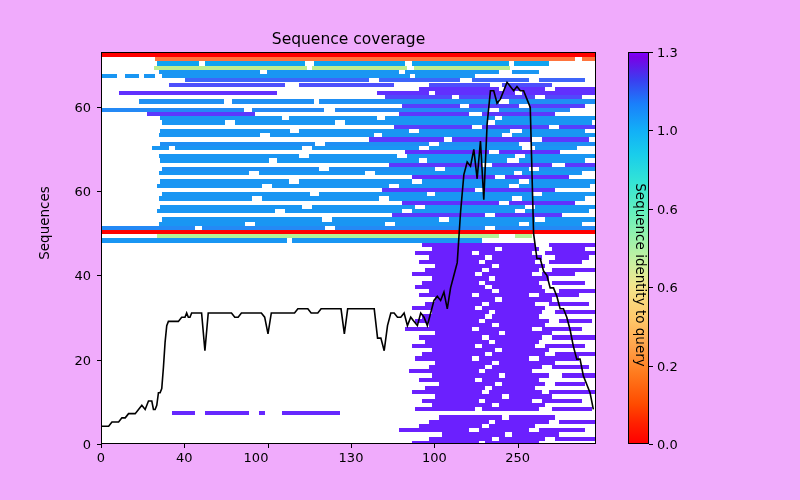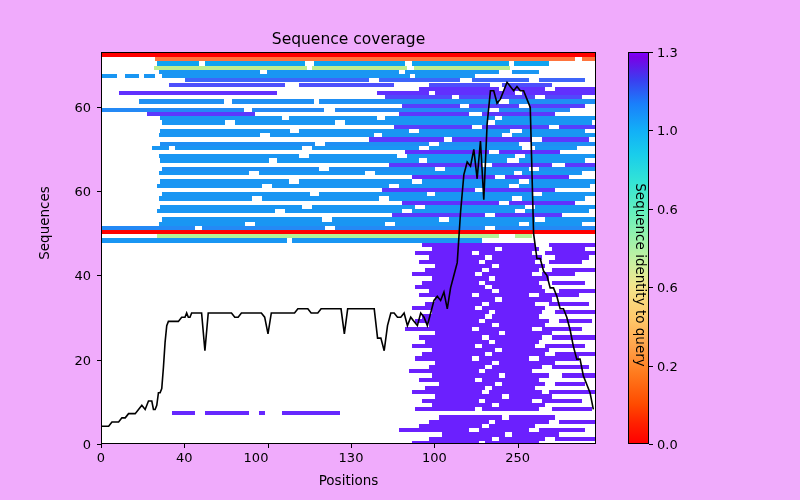--- a/index.html
+++ b/index.html
@@ -470,21 +470,20 @@
       <div class="ytick-mark" style="top: 359.699px;"></div>
       <div class="ytick-label" style="top: 359.699px;">20</div>
       <div class="ytick-mark" style="top: 275.398px;"></div>
       <div class="ytick-label" style="top: 275.398px;">40</div>
       <div class="ytick-mark" style="top: 191.097px;"></div>
       <div class="ytick-label" style="top: 191.097px;">60</div>
       <div class="ytick-mark" style="top: 106.796px;"></div>
       <div class="ytick-label" style="top: 106.796px;">60</div>
     </div>
 
-  <div id="xlabel">Positions</div>
   <div id="ylabel">Sequences</div>
 
   <div id="colorbar"></div>
   <div id="cb-ticks">
       <div class="cbtick-mark" style="top: 444px;"></div>
       <div class="cbtick-label" style="top: 444px;">0.0</div>
       <div class="cbtick-mark" style="top: 365.6px;"></div>
       <div class="cbtick-label" style="top: 365.6px;">0.2</div>
       <div class="cbtick-mark" style="top: 287.2px;"></div>
       <div class="cbtick-label" style="top: 287.2px;">0.6</div>

